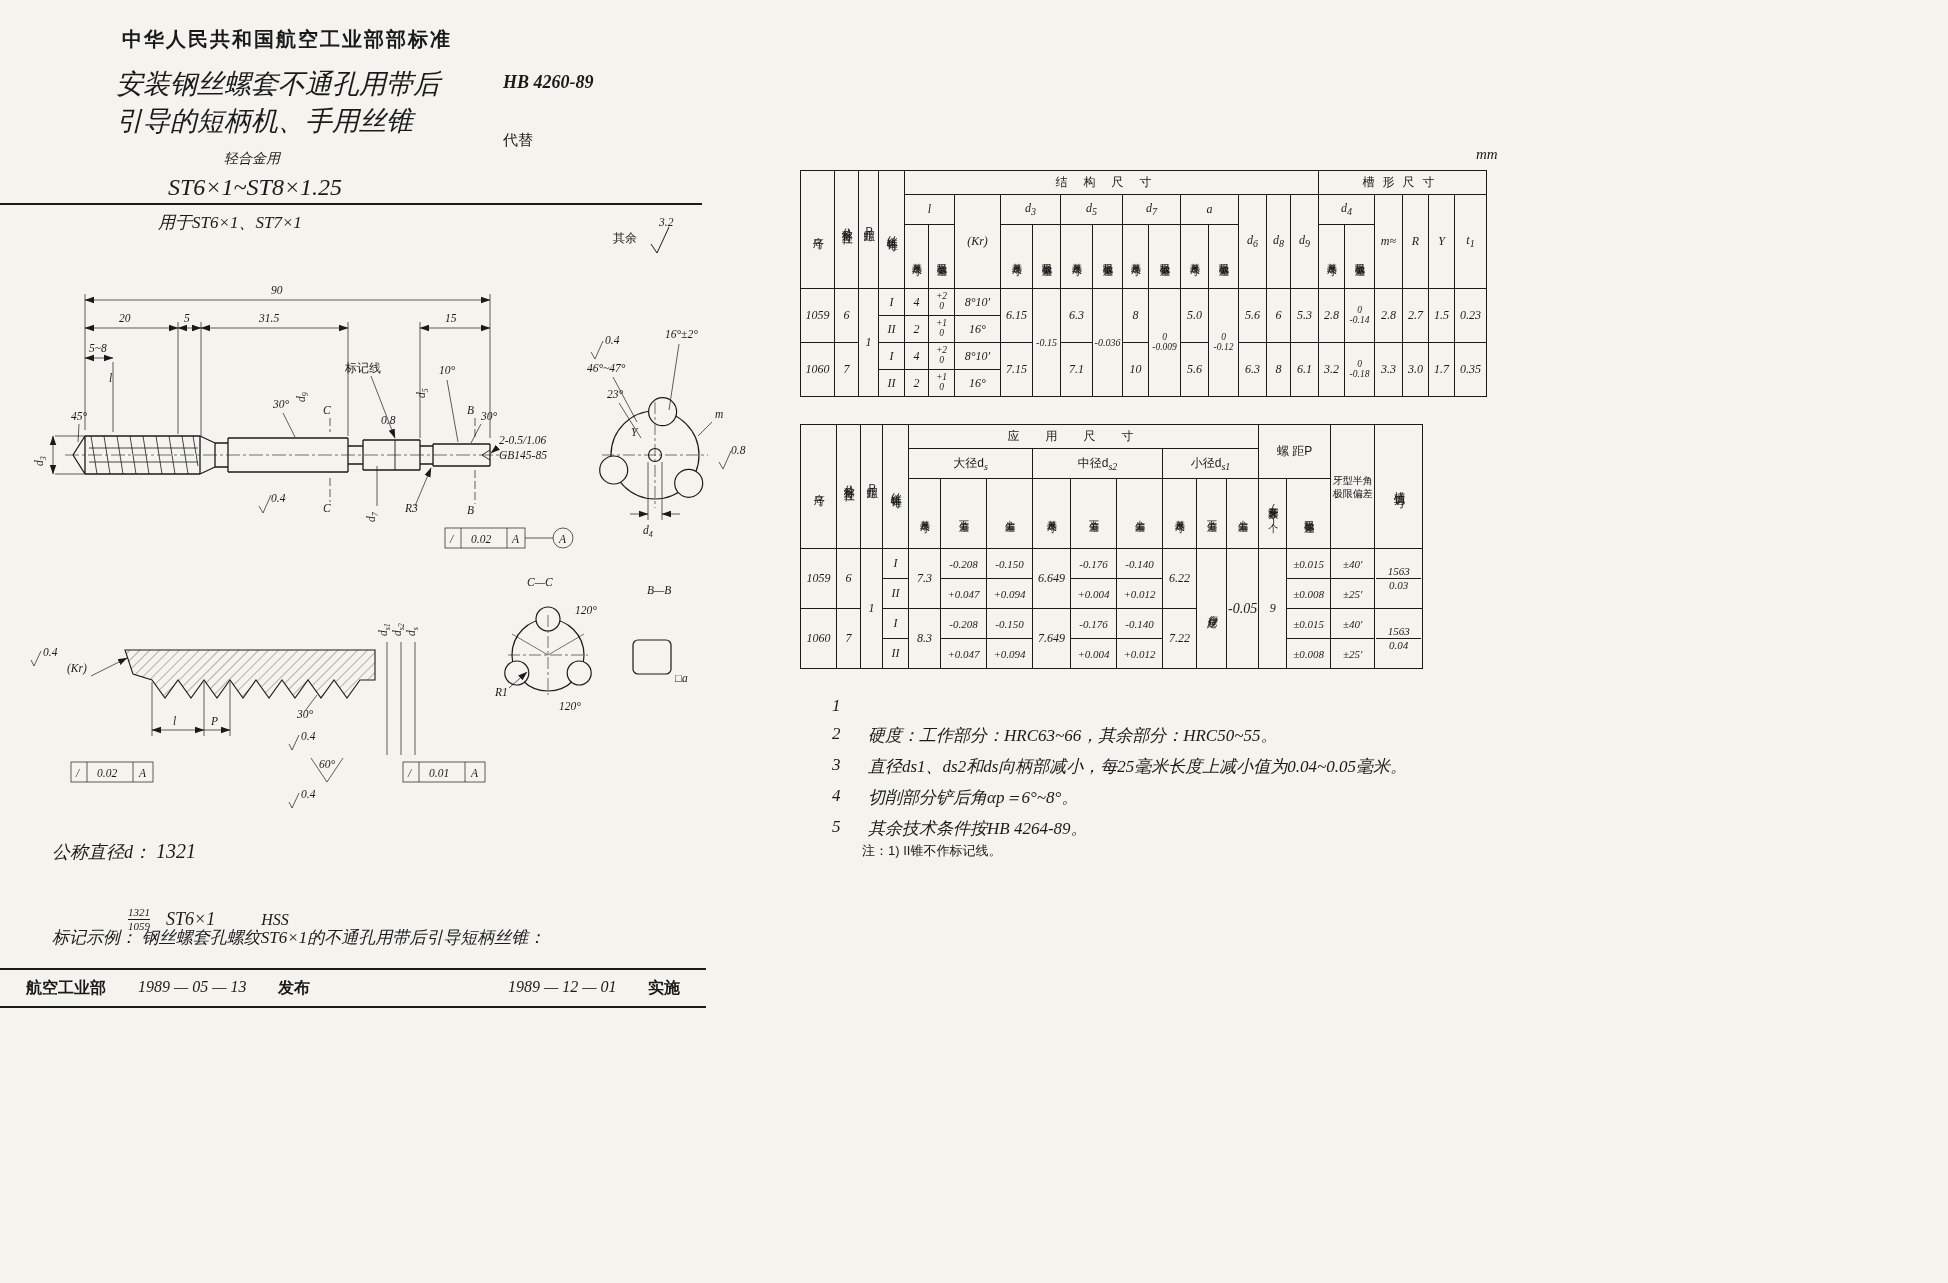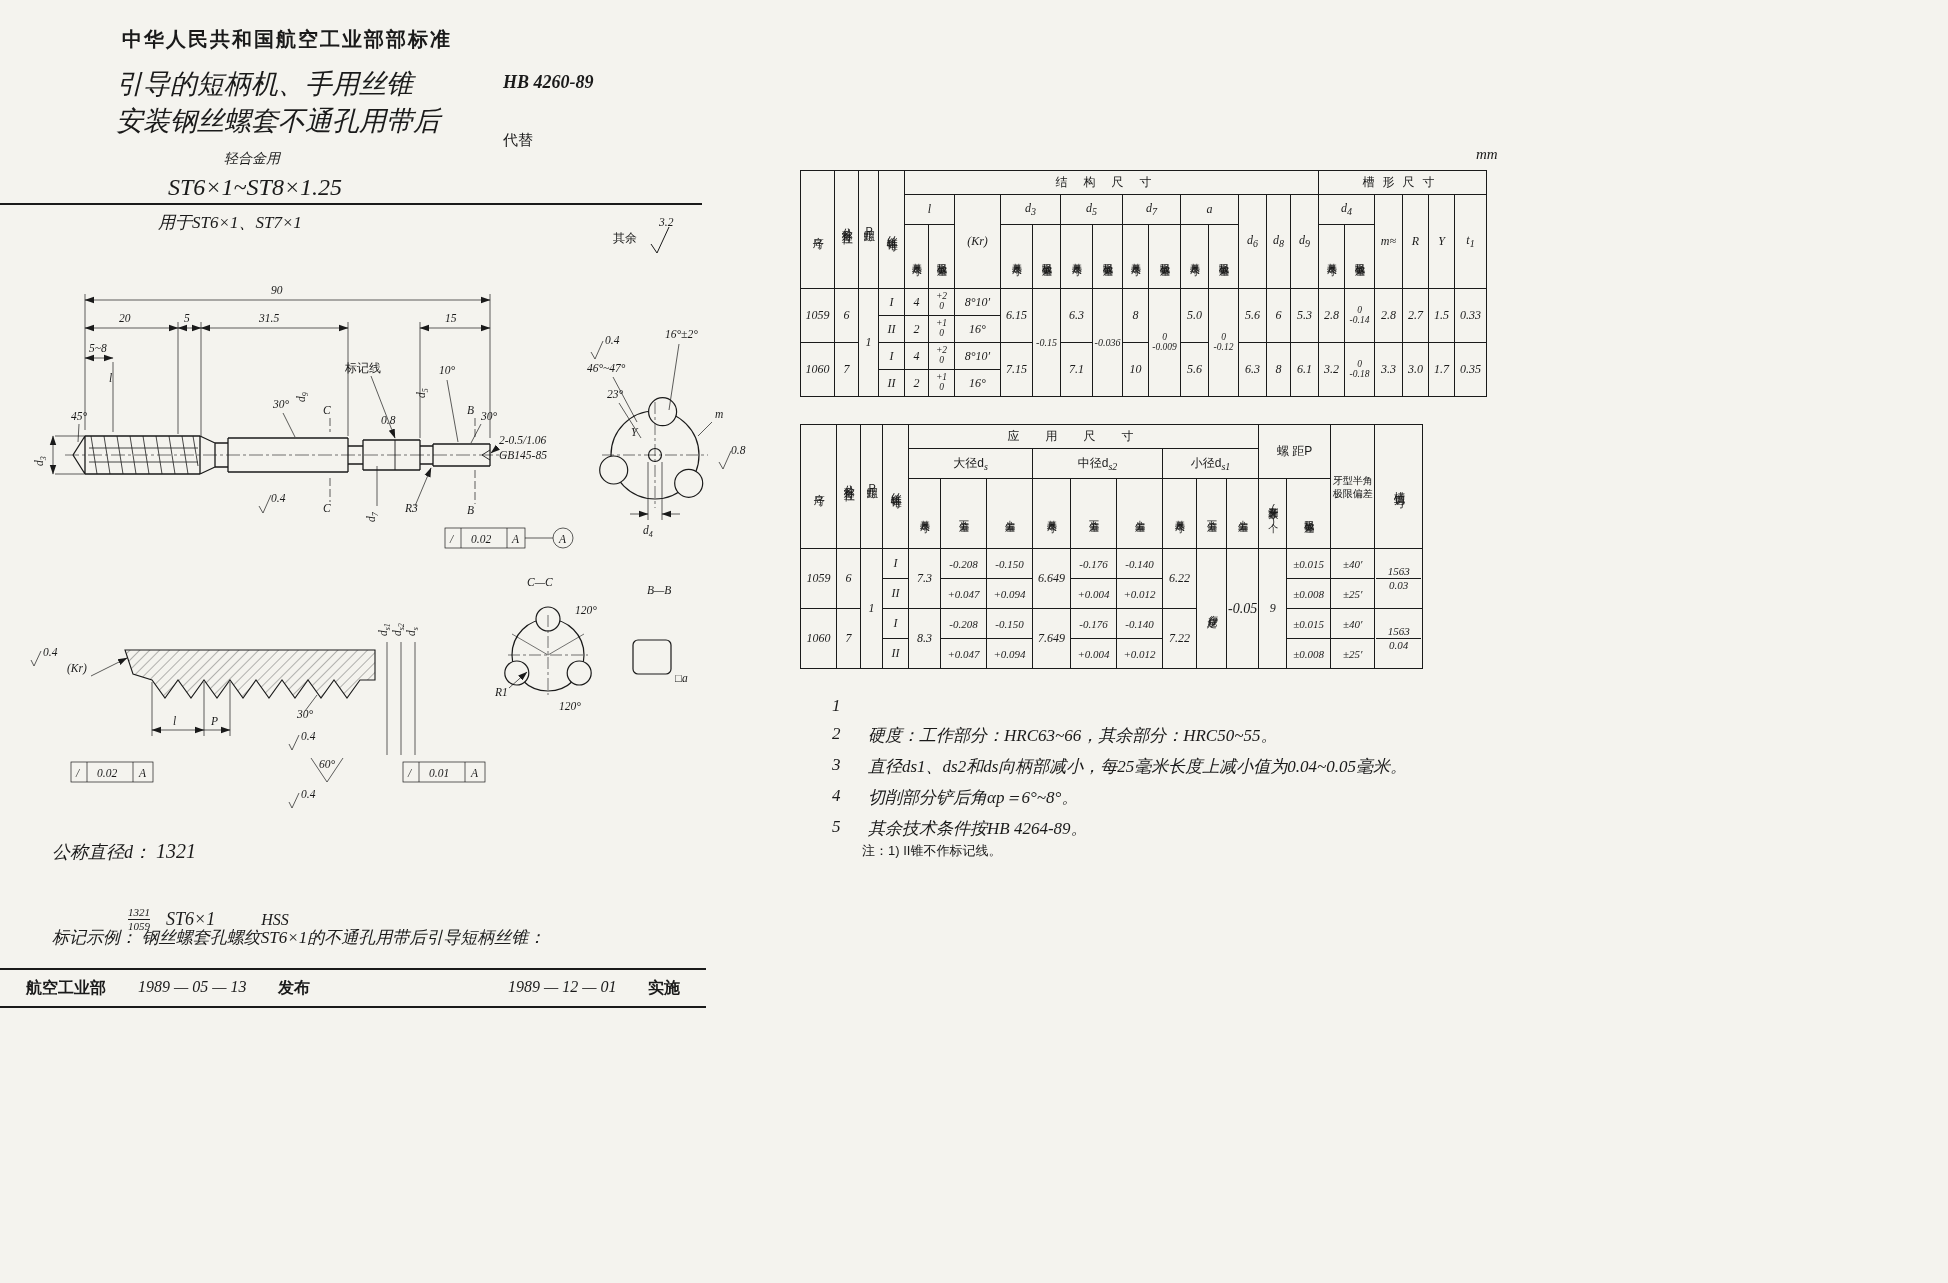--- a/index.html
+++ b/index.html
@@ -26,22 +26,22 @@
   .dt{font-family:"Liberation Serif",serif;font-style:italic;font-size:11.5px}
   .dc{font-family:"Liberation Sans",sans-serif;font-size:12px}
 </style>
 </head>
 <body>
 
 <div class="page">
 
   <div class="abs b" style="left:122px;top:26px;font-size:20px;letter-spacing:2px">中华人民共和国航空工业部部标准</div>
   <div class="abs hw" style="left:116px;top:66px;font-size:27px;line-height:37px">
+    <div>安装钢丝螺套不通孔用带后</div>
     <div>引导的短柄机、手用丝锥</div>
-    <div>安装钢丝螺套不通孔用带后</div>
   </div>
   <div class="abs hw b" style="left:503px;top:72px;font-size:18px">HB 4260-89</div>
   <div class="abs" style="left:503px;top:131px;font-size:15px">代替</div>
   <div class="abs hw" style="left:224px;top:150px;font-size:14px">轻合金用</div>
   <div class="abs hw" style="left:168px;top:174px;font-size:24px">ST6×1~ST8×1.25</div>
   <div class="rule" style="left:0;top:203px;width:702px;height:2px"></div>
   <div class="abs hw" style="left:158px;top:211px;font-size:17px">用于ST6×1、ST7×1</div>
 
   <svg class="abs" style="left:15px;top:210px" width="770" height="650" viewBox="0 0 770 650">
     <defs>
@@ -391,21 +391,21 @@
       <td rowspan="2">2.8</td>
       <td rowspan="2">
             <span class="st">
               <span>0</span>
               <span>-0.14</span>
             </span>
           </td>
       <td rowspan="2">2.8</td>
       <td rowspan="2">2.7</td>
       <td rowspan="2">1.5</td>
-      <td rowspan="2">0.33</td>
+      <td rowspan="2">0.23</td>
     </tr>
     <tr style="height:27px" class="num">
       <td>II</td>
       <td>2</td>
       <td>
             <span class="st">
               <span>+1</span>
               <span>0</span>
             </span>
           </td>

